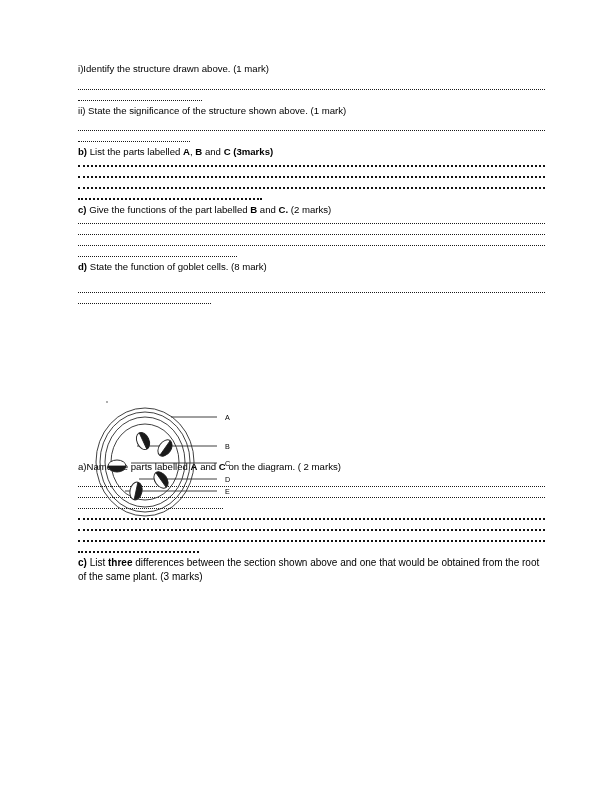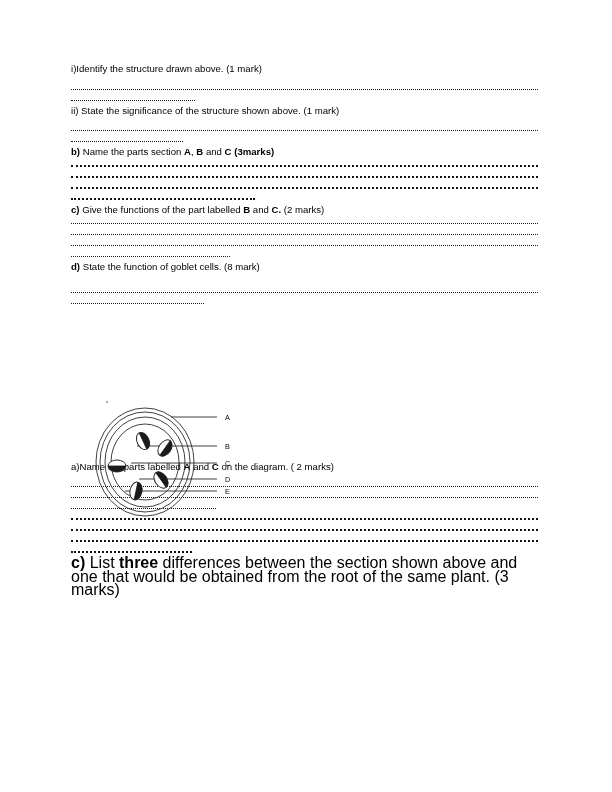--- a/index.html
+++ b/index.html
@@ -15,34 +15,34 @@
     color: #000000;
     overflow: hidden;
   }
   .page {
     position: absolute;
     inset: 0;
     background: #ffffff;
   }
   .content {
     position: absolute;
-    left: 71px;
+    left: 78px;
     top: 62px;
     width: 467px;
   }
   .q-line {
     font-size: 9.6px;
     line-height: 13.5px;
     color: #000;
     white-space: nowrap;
     margin: 0;
     padding: 0;
   }
   .q-wrap {
-    font-size: 16px;
+    font-size: 10px;
     line-height: 13.5px;
     color: #000;
     margin: 0;
     padding: 0;
   }
   .b { font-weight: bold; }
 
   
   .dots {
     height: 11px;
@@ -101,21 +101,21 @@
     <div class="q-line">i)Identify the structure drawn above. (1 mark)</div>
     <div class="gap-sm"></div>
     <div class="dots full"></div>
     <div class="dots short"></div>
 
     <div class="q-line">ii) State the significance of the structure shown above. (1 mark)</div>
     <div class="gap-sm"></div>
     <div class="dots full"></div>
     <div class="dots short2"></div>
 
-    <div class="q-line"><span class="b">b)</span><span> Name the parts section </span><span class="b">A</span><span>, </span><span class="b">B</span><span> and </span><span class="b">C (3marks)</span></div>
+    <div class="q-line"><span class="b">b)</span><span> List the parts labelled </span><span class="b">A</span><span>, </span><span class="b">B</span><span> and </span><span class="b">C (3marks)</span></div>
     <div class="dots full heavy"></div>
     <div class="dots full heavy"></div>
     <div class="dots full heavy"></div>
     <div class="dots short3 heavy"></div>
 
     <div class="q-line"><span class="b">c)</span><span> Give the functions of the part labelled </span><span class="b">B</span><span> and </span><span class="b">C.</span><span> (2 marks)</span></div>
     <div class="dots full"></div>
     <div class="dots full"></div>
     <div class="dots full"></div>
     <div class="dots short4"></div>

